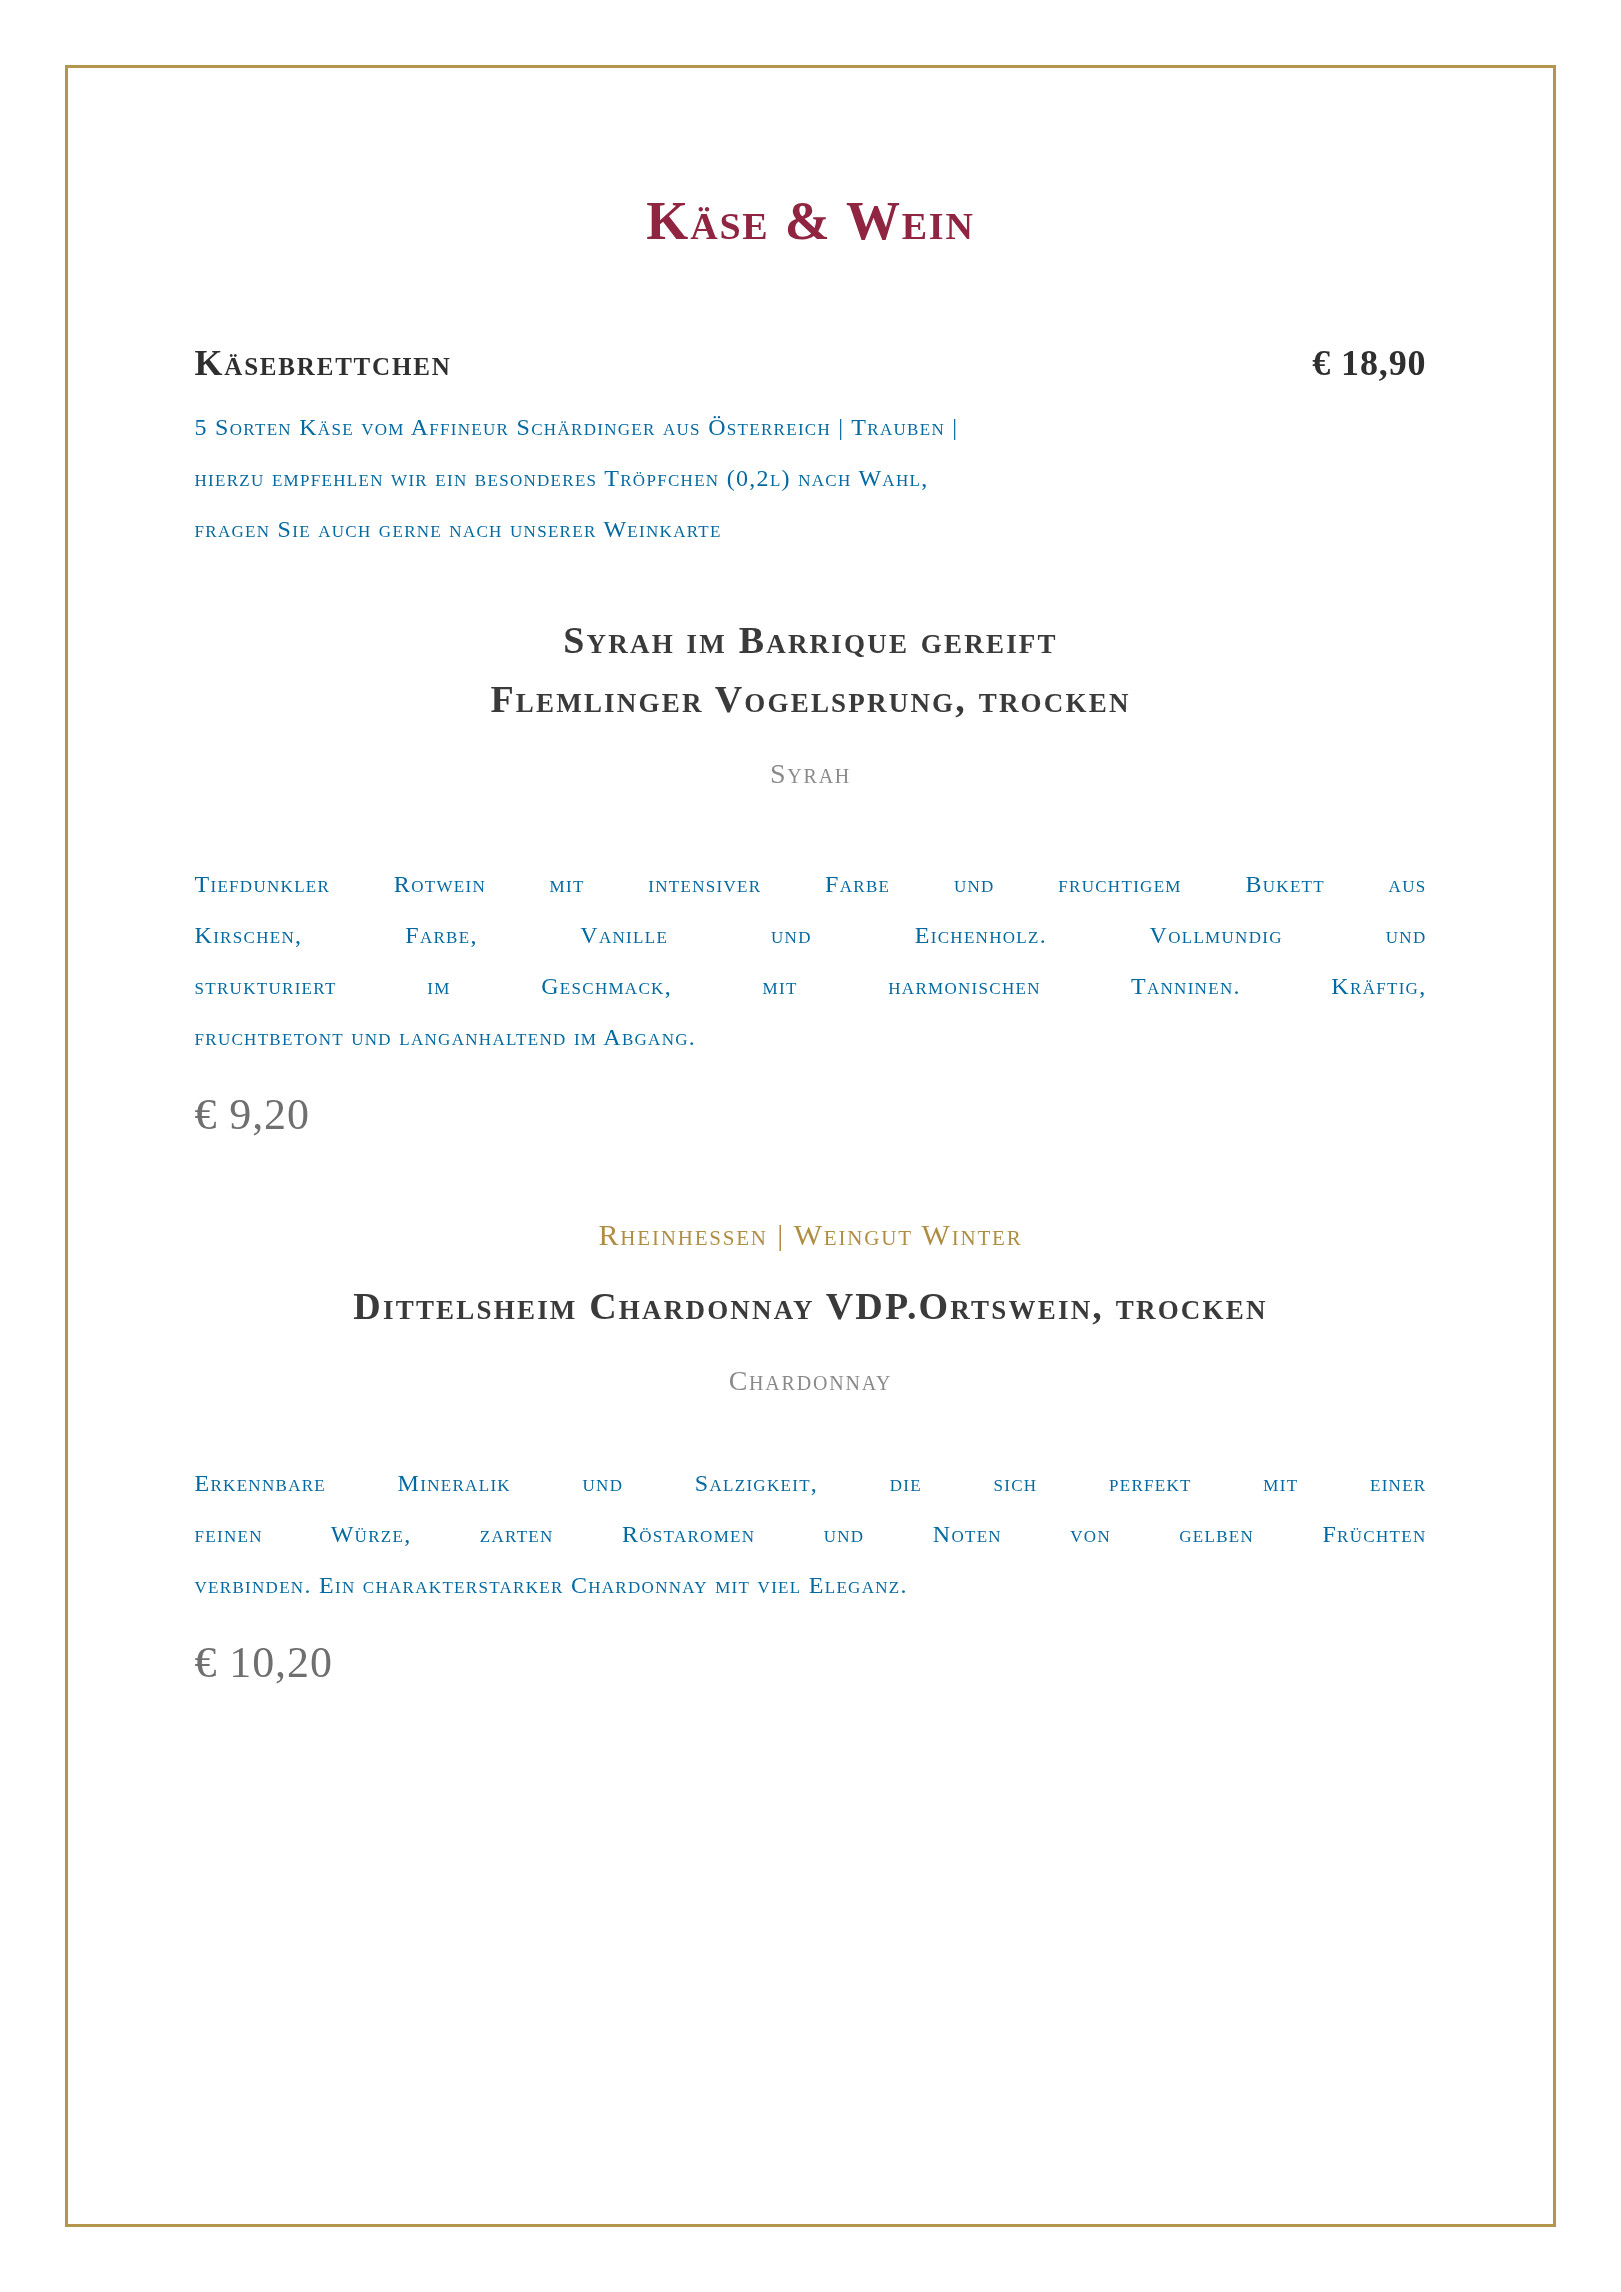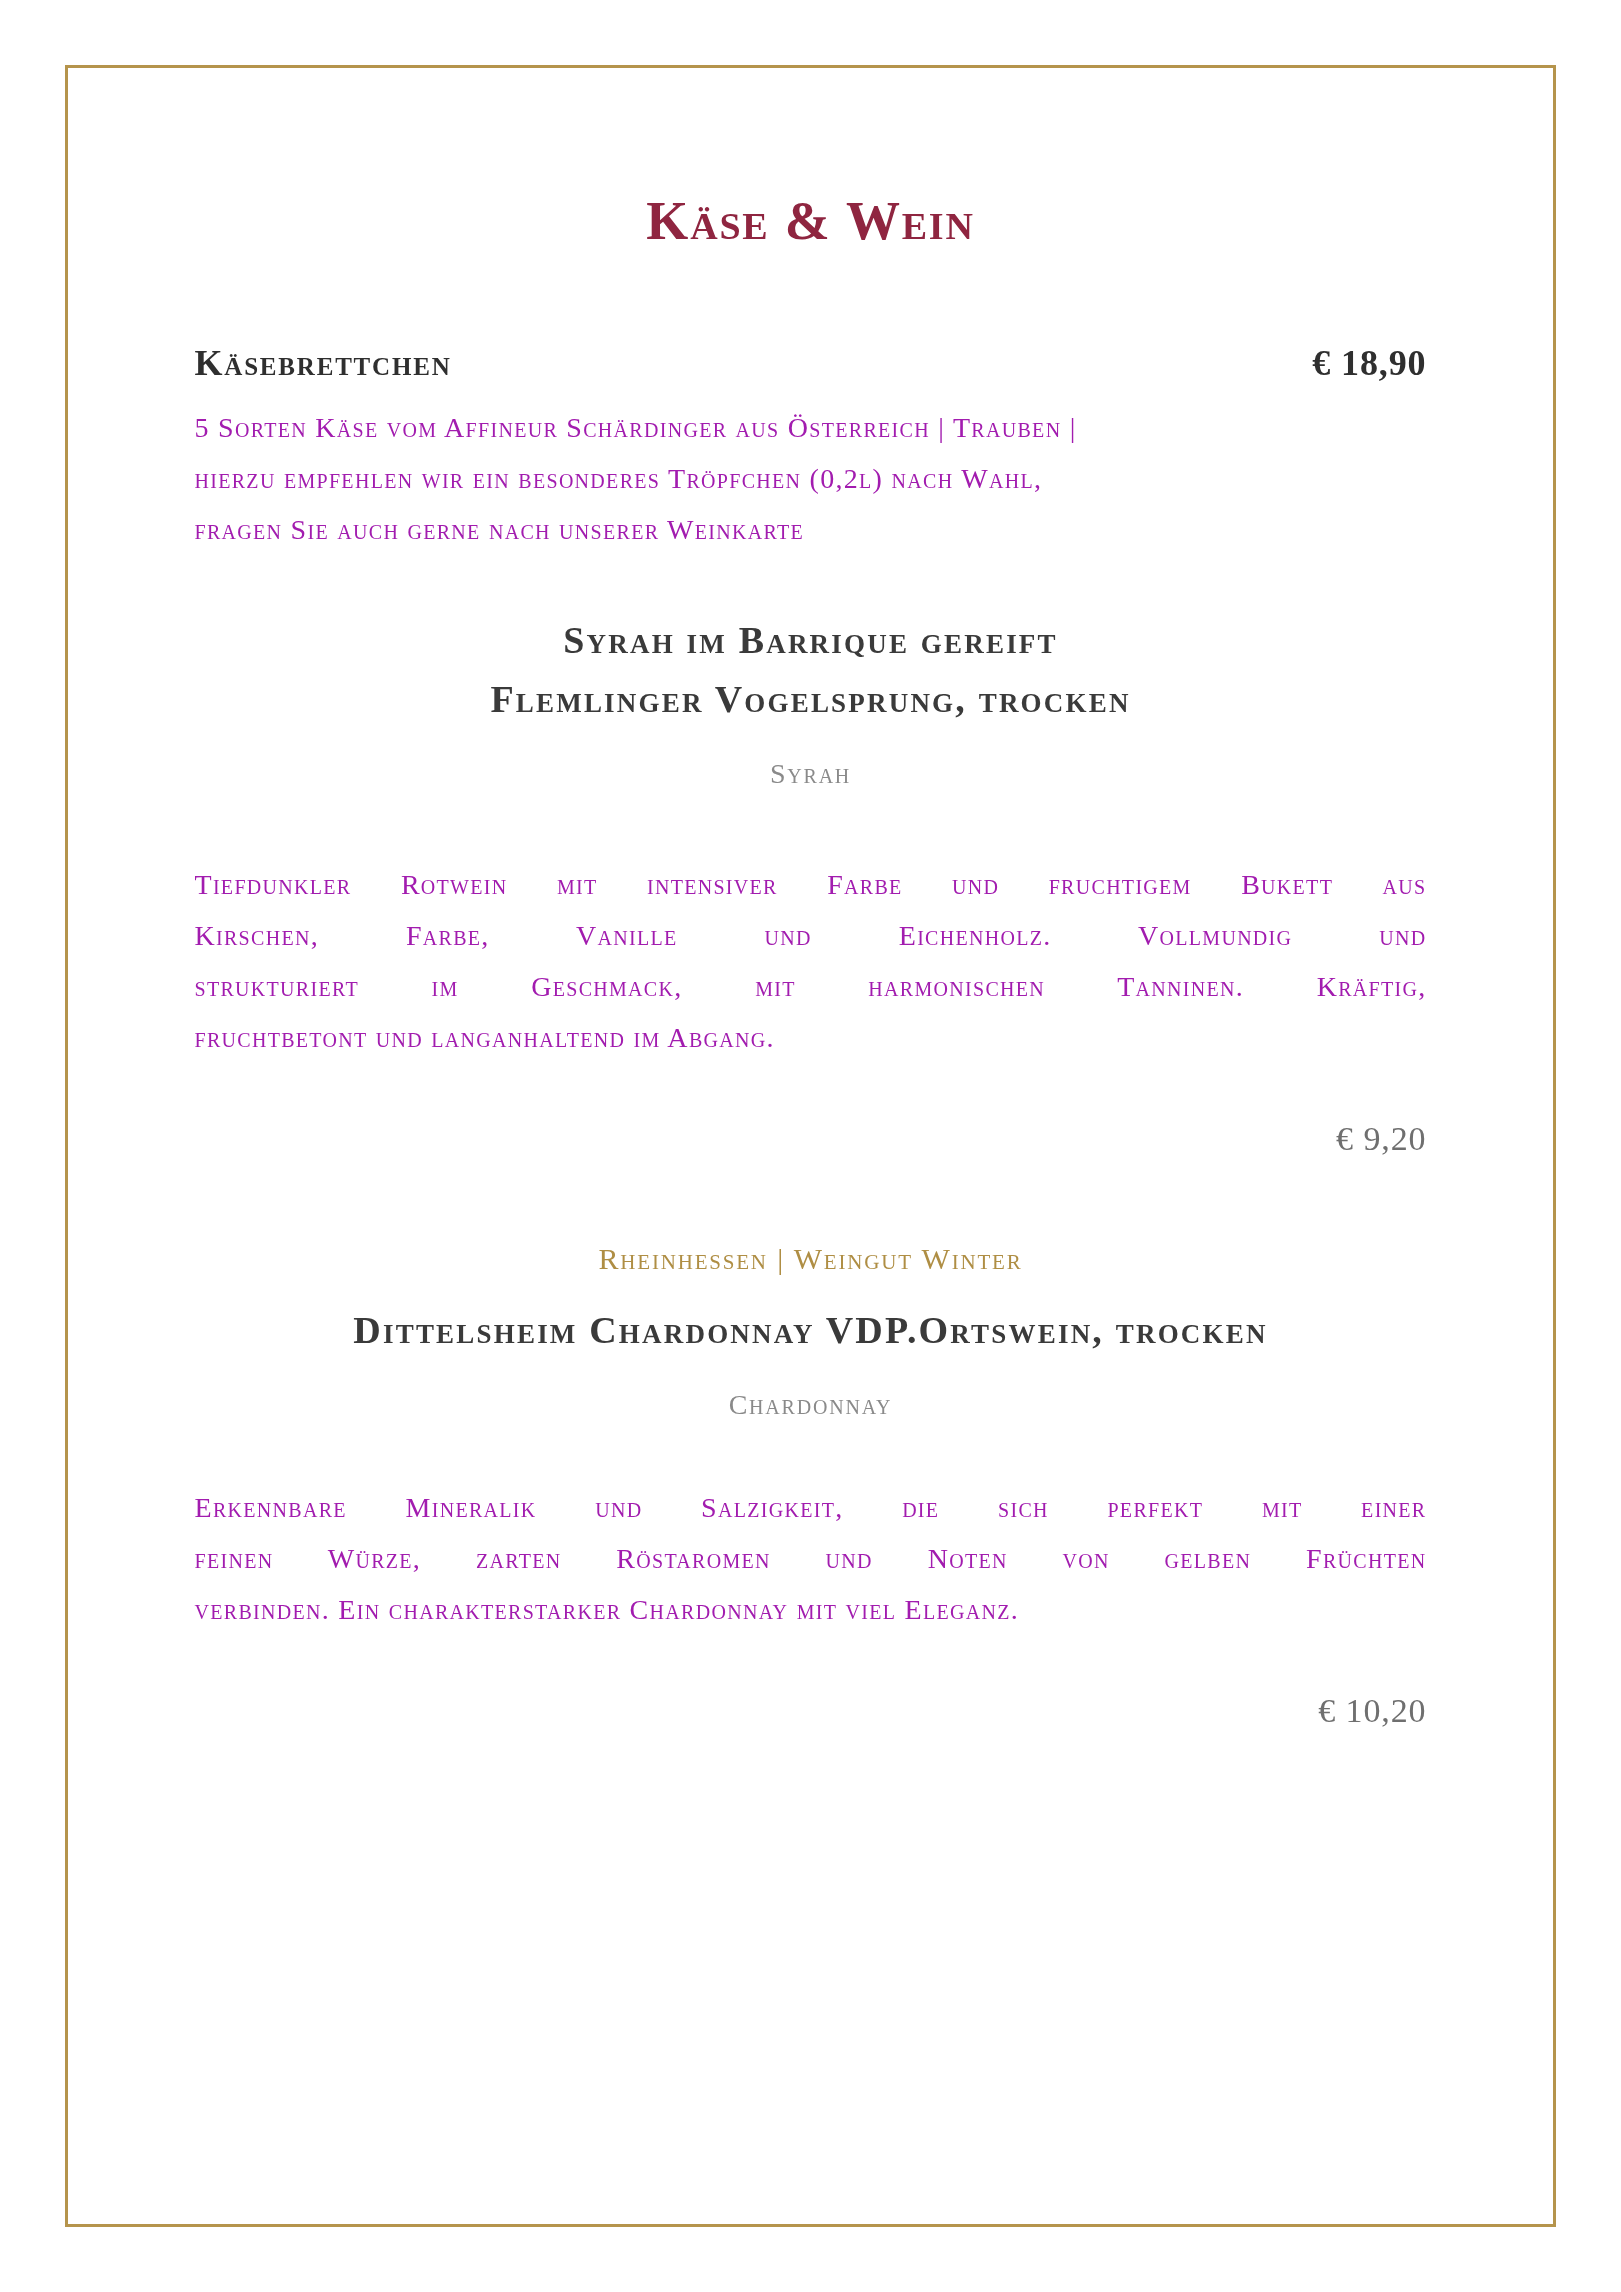--- a/index.html
+++ b/index.html
@@ -62,24 +62,24 @@
     font-size: 36px;
     letter-spacing: 0.9px;
     color: #2f2f2f;
   }
   .item-desc {
     margin-top: 18px;
   }
   .desc-line,
   .jline {
     font-variant: small-caps;
-    font-size: 28px;
+    font-size: 24px;
     line-height: 51px;
     letter-spacing: 1.3px;
-    color: #a21caf;
+    color: #0369a1;
   }
   
   .wine-syrah {
     margin-top: 56px;
   }
   .wine-chardonnay {
     margin-top: 77px;
   }
   .wine-region {
     text-align: center;
@@ -117,23 +117,23 @@
     margin-top: 56px;
   }
   .jline {
     text-align: justify;
     text-align-last: justify;
   }
   .jline.last {
     text-align-last: left;
   }
   .wine-price {
-    margin-top: 52px;
-    text-align: right;
-    font-size: 34px;
+    margin-top: 28px;
+    text-align: left;
+    font-size: 44px;
     line-height: 47px;
     letter-spacing: 0.9px;
     color: #6f6f6f;
   }
 </style>
 </head>
 <body>
 
 <div class="page">
   <div class="frame"></div>

